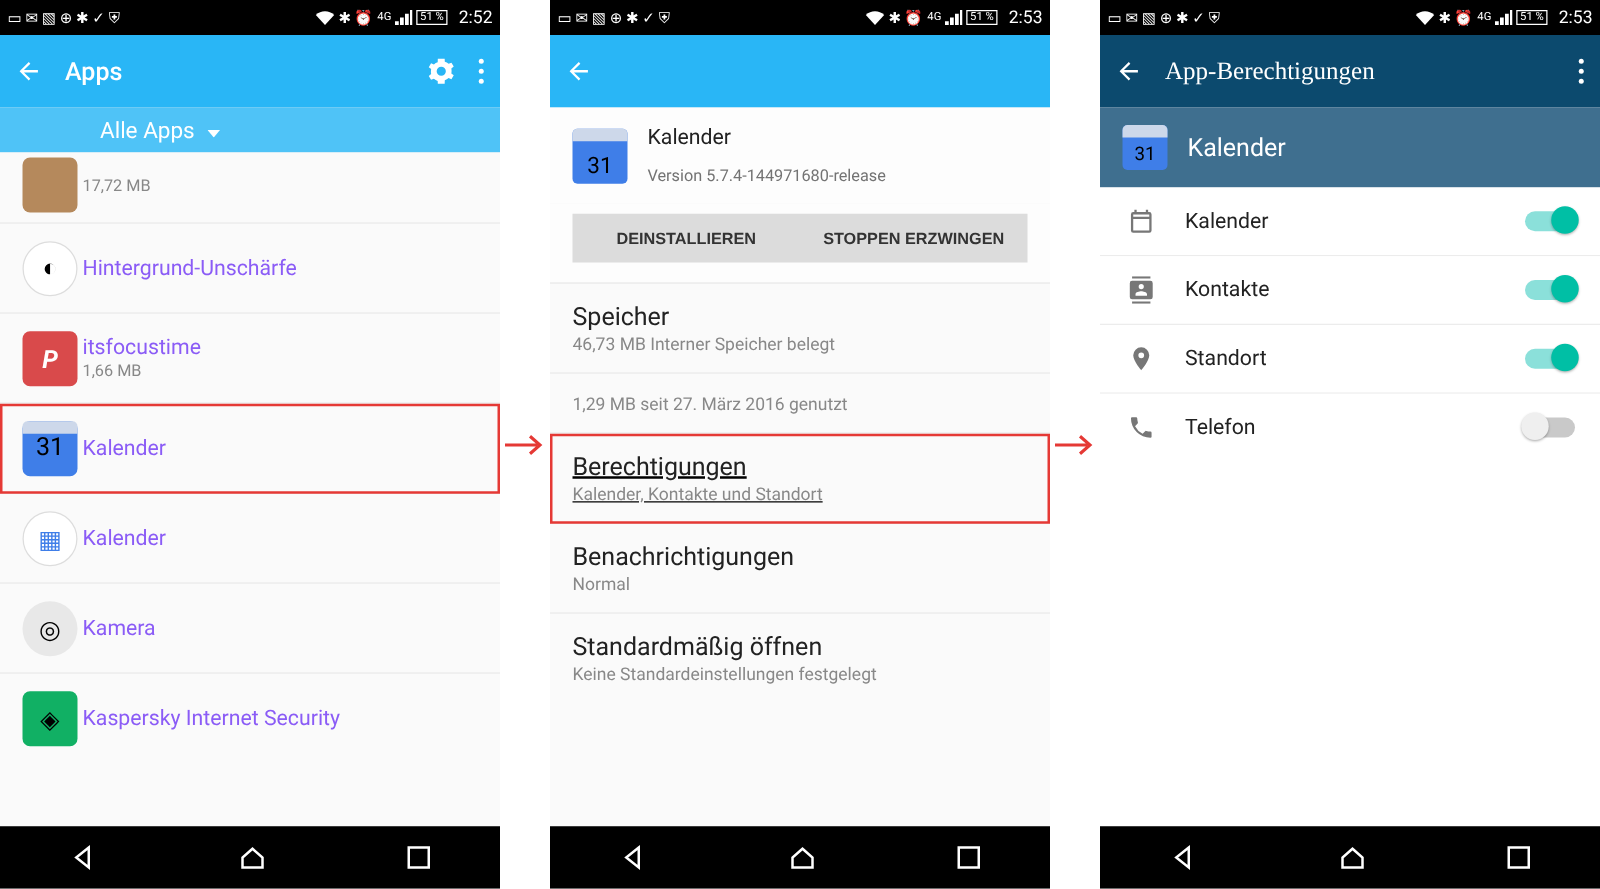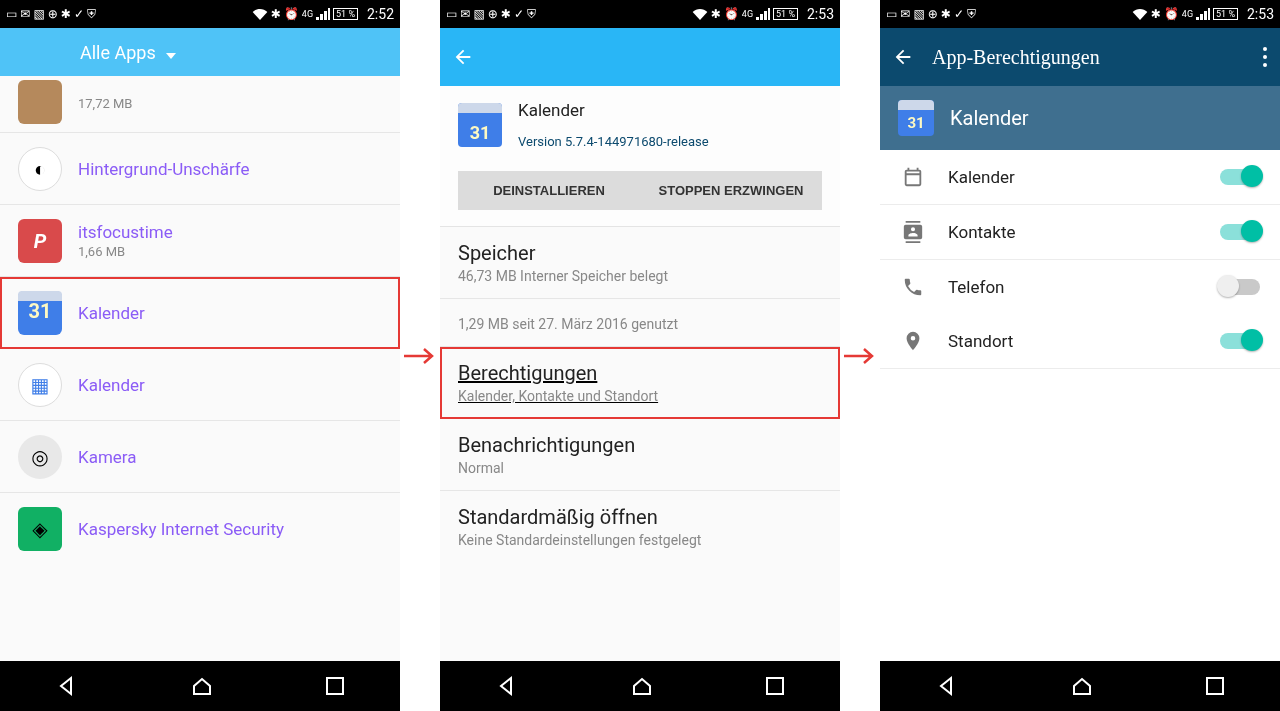--- a/index.html
+++ b/index.html
@@ -30,51 +30,51 @@
   .actionbar {
     height:58px; background:#29b6f6; color:#fff; display:flex; align-items:center;
     padding:0 12px; gap:18px; font-size:20px;
   }
   .actionbar.dark { background:#0c4a6e;font-family:Liberation Serif, serif; }
   .actionbar .title { font-weight:500; flex:1; }
   .actionbar .ab-icon { display:inline-flex; }
 
   
   .dropdownbar {
-    height:48px; background:#4fc3f7; color:#fff; display:flex; align-items:center;
+    height:36px; background:#4fc3f7; color:#fff; display:flex; align-items:center;
     padding-left:80px; font-size:18px; gap:10px;
   }
 
   
   .app-header {
     display:flex; align-items:center; gap:16px; padding:14px 18px;
     background:#fdfdfd;
   }
   .app-header.blue { background:#3f6f8f; color:#fff; }
   .app-icon {
     width:44px; height:44px; border-radius:4px; display:flex; align-items:flex-end; justify-content:center; padding-bottom:4px;
-    font-size:18px; color:#fef9c3; font-weight:700;text-align:center;
+    font-size:18px; color:#000000; font-weight:400;text-align:center;
   }
   .cal-icon { background:#3f7ee8; position:relative; }
   .cal-icon::before { content:""; position:absolute; top:0; left:0; right:0; height:10px; background:#cdd8ea; border-radius:4px 4px 0 0;}
   .app-header .meta .name { font-size:17px; color:#222; }
   .app-header.blue .meta .name { color:#fff; font-size:20px; }
-  .app-header .meta .sub { font-size:13px; color:#0c4a6e; margin-top:14px;}
+  .app-header .meta .sub { font-size:13px; color:#737373; margin-top:14px;}
 
   
   .btnrow { display:flex; gap:0; padding:8px 18px 16px; background:#fdfdfd; border-bottom:1px solid #e4e4e4;}
   .btnrow button {
     flex:1; background:#dcdcdc; border:none; color:#333; font-size:13px;
     padding:12px 4px; font-weight:600; cursor:pointer;
   }
 
   
   .list { flex:1; background:#fafafa; overflow:hidden; }
   .item {
-    display:flex; align-items:center; gap:16px; padding:12px 18px; min-height:72px;
+    display:flex; align-items:center; gap:4px; padding:12px 18px; min-height:72px;
     border-bottom:1px solid #e6e6e6; background:#fafafa;
   }
   .item .icon { width:44px; height:44px; border-radius:6px; display:flex; align-items:center; justify-content:center; font-size:20px; }
   .item .txt .t { font-size:17px; color:#8b5cf6; }
   .item .txt .s { font-size:13px; color:#888; margin-top:2px;}
   .item.highlight { outline:2px solid #e53935; outline-offset:-2px; }
 
   .info-item { padding:14px 18px; border-bottom:1px solid #e6e6e6; background:#fafafa; }
   .info-item .t { font-size:20px; color:#222; }
   .info-item .s { font-size:14px; color:#888; margin-top:3px; }
@@ -133,20 +133,40 @@
       <span class="sb-icon">
             <svg width="14" height="12">
               <path fill="#fff" d="M0 12h3V9H0zM4 12h3V6H4zM8 12h3V3H8zM12 12h2V0h-2z"></path>
             </svg>
           </span>
       <span class="sb-icon" style="border:1px solid #fff;padding:0 2px;font-size:9px">51 %</span>
       <span class="clock">2:52</span>
     </div>
   </div>
 
+  <div class="actionbar">
+    <span class="ab-icon">
+          <svg width="22" height="22" viewBox="0 0 24 24">
+            <path fill="#fff" d="M20 11H7.8l5.6-5.6L12 4l-8 8 8 8 1.4-1.4L7.8 13H20z"></path>
+          </svg>
+        </span>
+    <span class="title">Apps</span>
+    <span class="ab-icon">
+          <svg width="22" height="22" viewBox="0 0 24 24">
+            <path fill="#fff" d="M12 8a4 4 0 100 8 4 4 0 000-8zm9 4c0 .7-.1 1.3-.2 1.9l2.1 1.6-2 3.4-2.5-1a8 8 0 01-3.3 1.9L15 23h-6l-.1-2.6a8 8 0 01-3.3-1.9l-2.5 1-2-3.4 2.1-1.6A8.4 8.4 0 013 12c0-.7.1-1.3.2-1.9L1.1 8.5l2-3.4 2.5 1A8 8 0 018.9 4.2L9 1h6l.1 2.6a8 8 0 013.3 1.9l2.5-1 2 3.4-2.1 1.6c.1.6.2 1.2.2 1.9z"></path>
+          </svg>
+        </span>
+    <span class="ab-icon">
+          <svg width="6" height="22" viewBox="0 0 6 22">
+            <circle cx="3" cy="3" r="2" fill="#fff"></circle>
+            <circle cx="3" cy="11" r="2" fill="#fff"></circle>
+            <circle cx="3" cy="19" r="2" fill="#fff"></circle>
+          </svg>
+        </span>
+  </div>
 
   <div class="dropdownbar">
     <span>Alle Apps</span>
     <span><svg width="10" height="6">
             <path fill="#fff" d="M0 0h10L5 6z"></path>
           </svg></span>
   </div>
 
   <div class="list">
     <div class="item" style="min-height:50px;padding-top:4px;padding-bottom:8px;">
@@ -389,38 +409,38 @@
     </div>
     <div class="perm">
       <span class="picon">
             <svg width="22" height="22" viewBox="0 0 24 24">
               <path fill="#777" d="M20 0H4v2h16zM4 24h16v-2H4zM20 4H4a2 2 0 00-2 2v12a2 2 0 002 2h16a2 2 0 002-2V6a2 2 0 00-2-2zm-8 2.75A2.25 2.25 0 119.75 9 2.25 2.25 0 0112 6.75zM17 17H7v-1.5c0-1.67 3.33-2.5 5-2.5s5 .83 5 2.5z"></path>
             </svg>
           </span>
       <span class="plabel">Kontakte</span>
       <span class="toggle on"></span>
     </div>
+    <div class="perm">
+      <span class="picon">
+            <svg width="22" height="22" viewBox="0 0 24 24">
+              <path fill="#777" d="M12 2a7 7 0 00-7 7c0 5.25 7 13 7 13s7-7.75 7-13a7 7 0 00-7-7zm0 9.5A2.5 2.5 0 1114.5 9 2.5 2.5 0 0112 11.5z"></path>
+            </svg>
+          </span>
+      <span class="plabel">Standort</span>
+      <span class="toggle on"></span>
+    </div>
     <div class="perm" style="border-bottom:none;">
       <span class="picon">
             <svg width="22" height="22" viewBox="0 0 24 24">
               <path fill="#777" d="M6.6 10.8a15 15 0 006.6 6.6l2.2-2.2a1 1 0 011-.24 11.4 11.4 0 003.6.58 1 1 0 011 1V20a1 1 0 01-1 1A17 17 0 013 4a1 1 0 011-1h3.5a1 1 0 011 1 11.4 11.4 0 00.58 3.6 1 1 0 01-.24 1z"></path>
             </svg>
           </span>
       <span class="plabel">Telefon</span>
       <span class="toggle off"></span>
     </div>
-    <div class="perm">
-      <span class="picon">
-            <svg width="22" height="22" viewBox="0 0 24 24">
-              <path fill="#777" d="M12 2a7 7 0 00-7 7c0 5.25 7 13 7 13s7-7.75 7-13a7 7 0 00-7-7zm0 9.5A2.5 2.5 0 1114.5 9 2.5 2.5 0 0112 11.5z"></path>
-            </svg>
-          </span>
-      <span class="plabel">Standort</span>
-      <span class="toggle on"></span>
-    </div>
   </div>
 
   <div class="navbar">
     <span class="nb">
           <svg width="24" height="24">
             <path fill="none" stroke="#fff" stroke-width="2" d="M16 4L6 12l10 8z"></path>
           </svg>
         </span>
     <span class="nb">
           <svg width="24" height="24">

